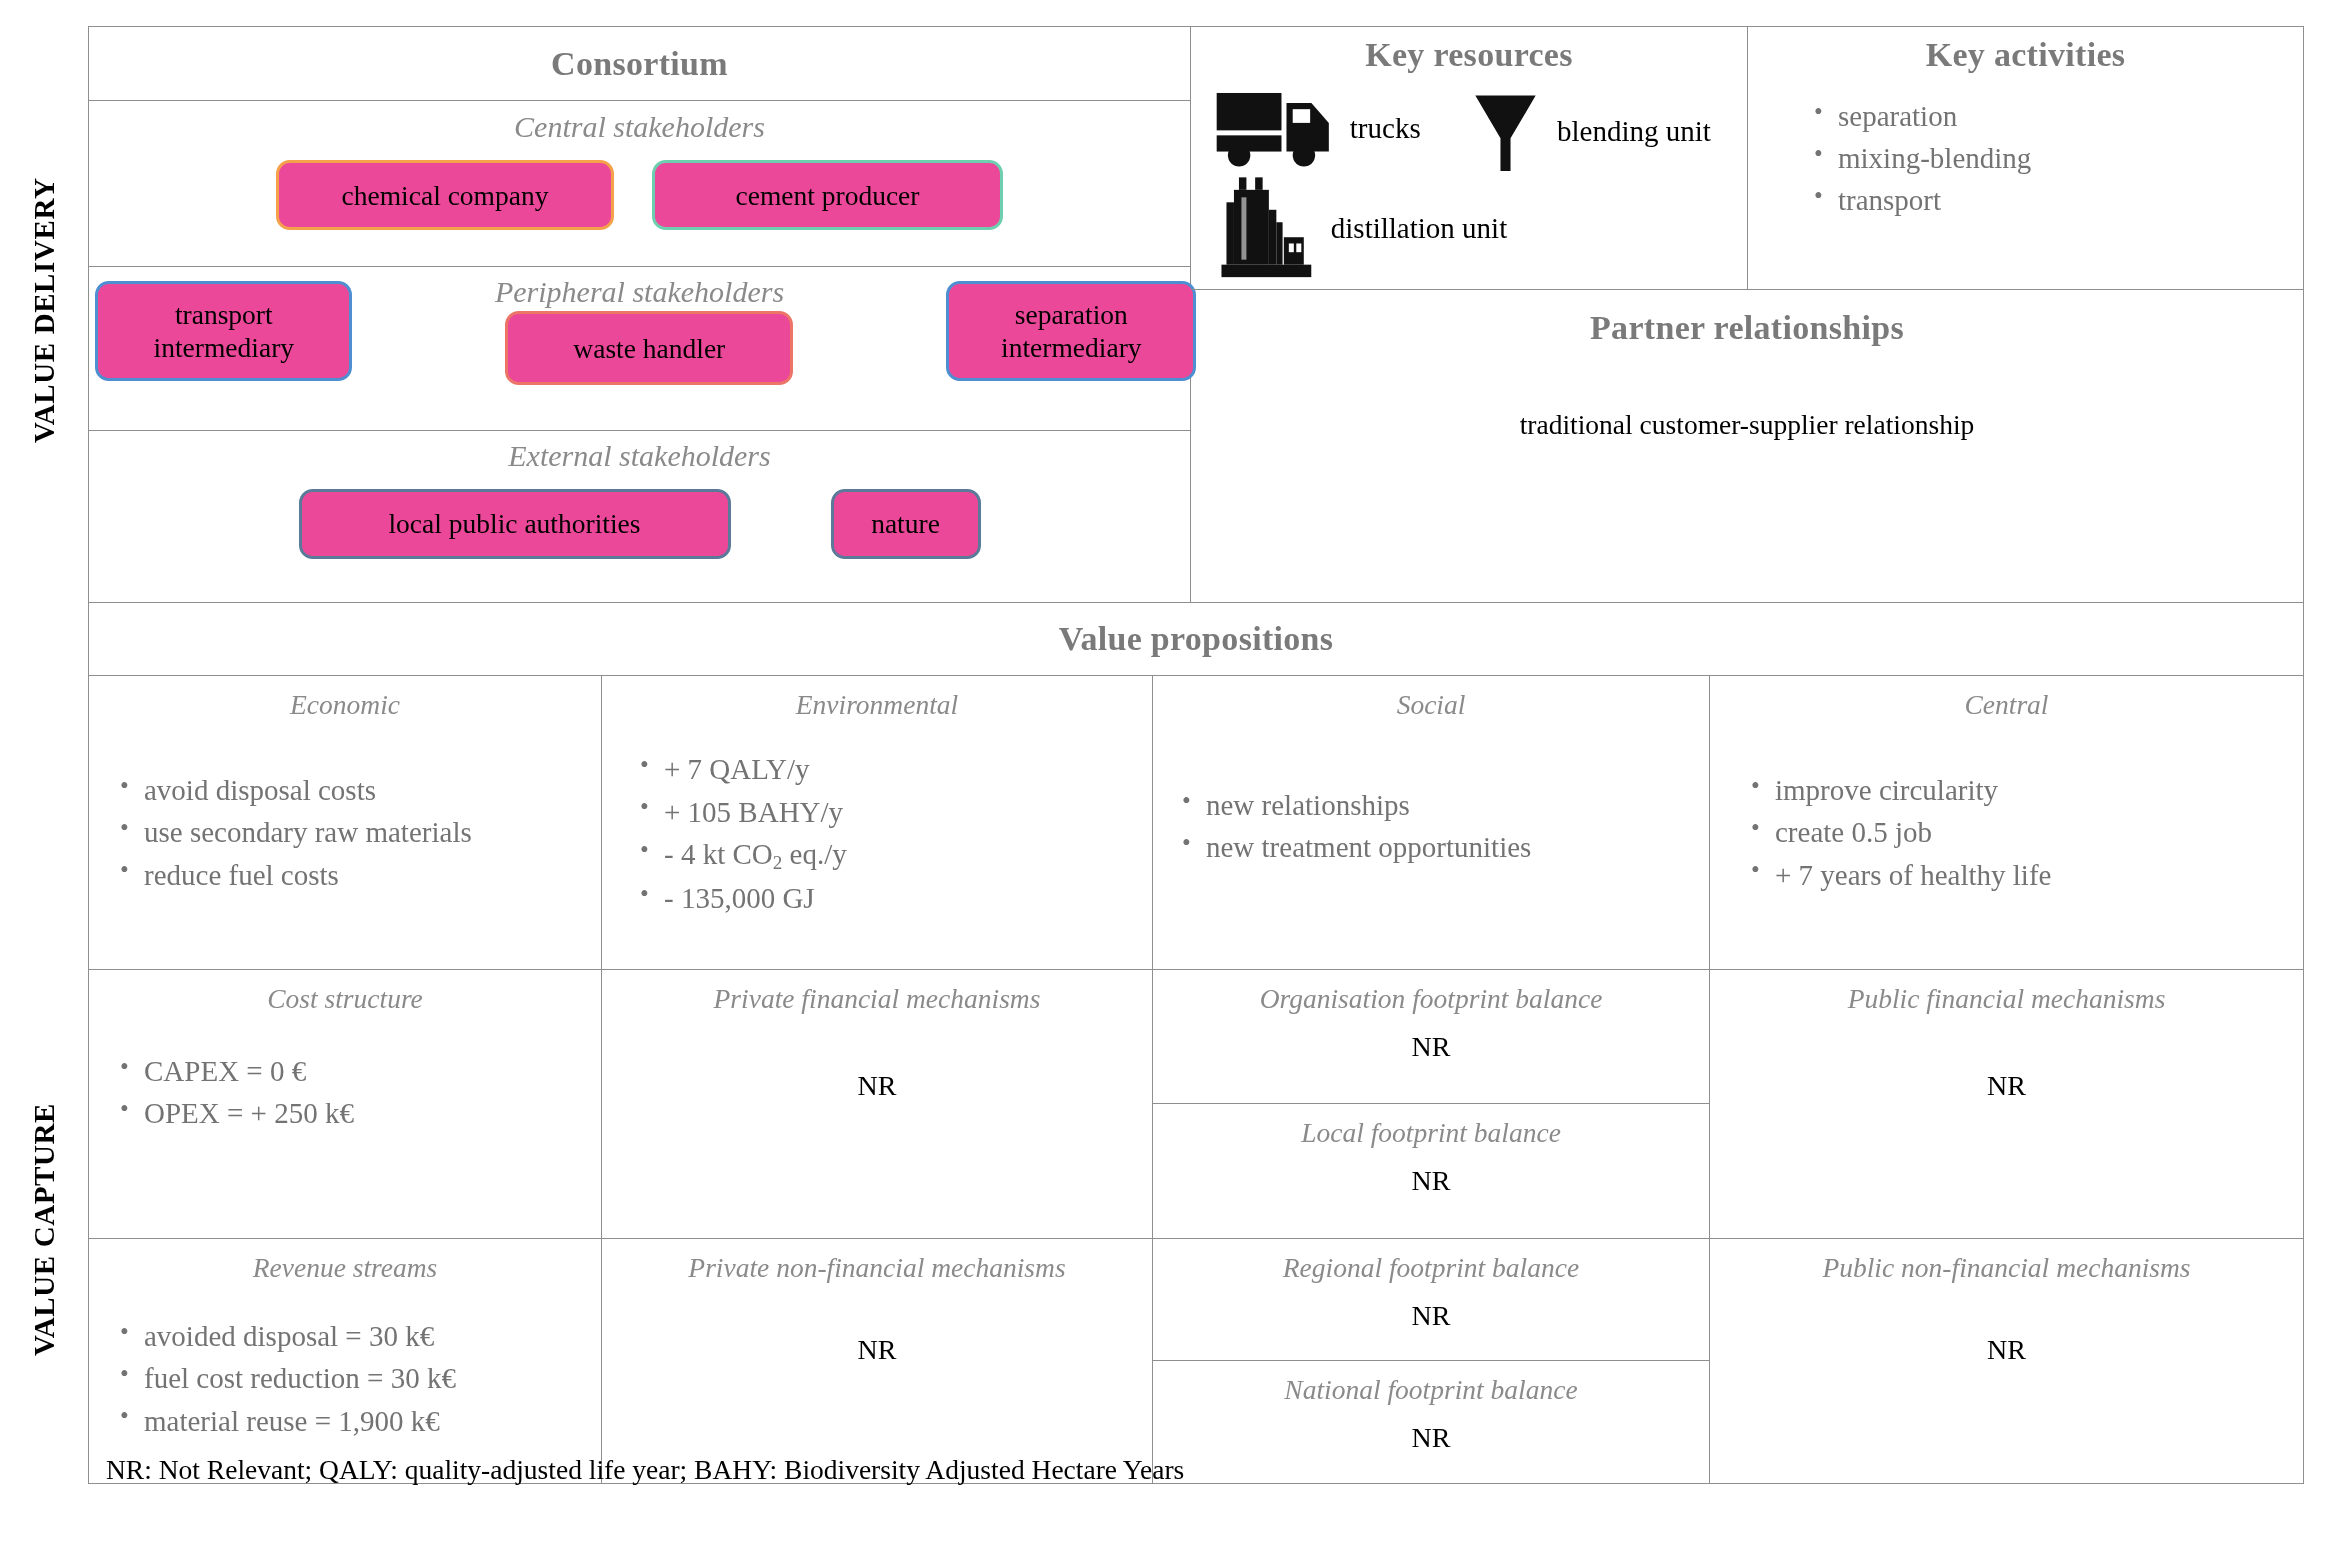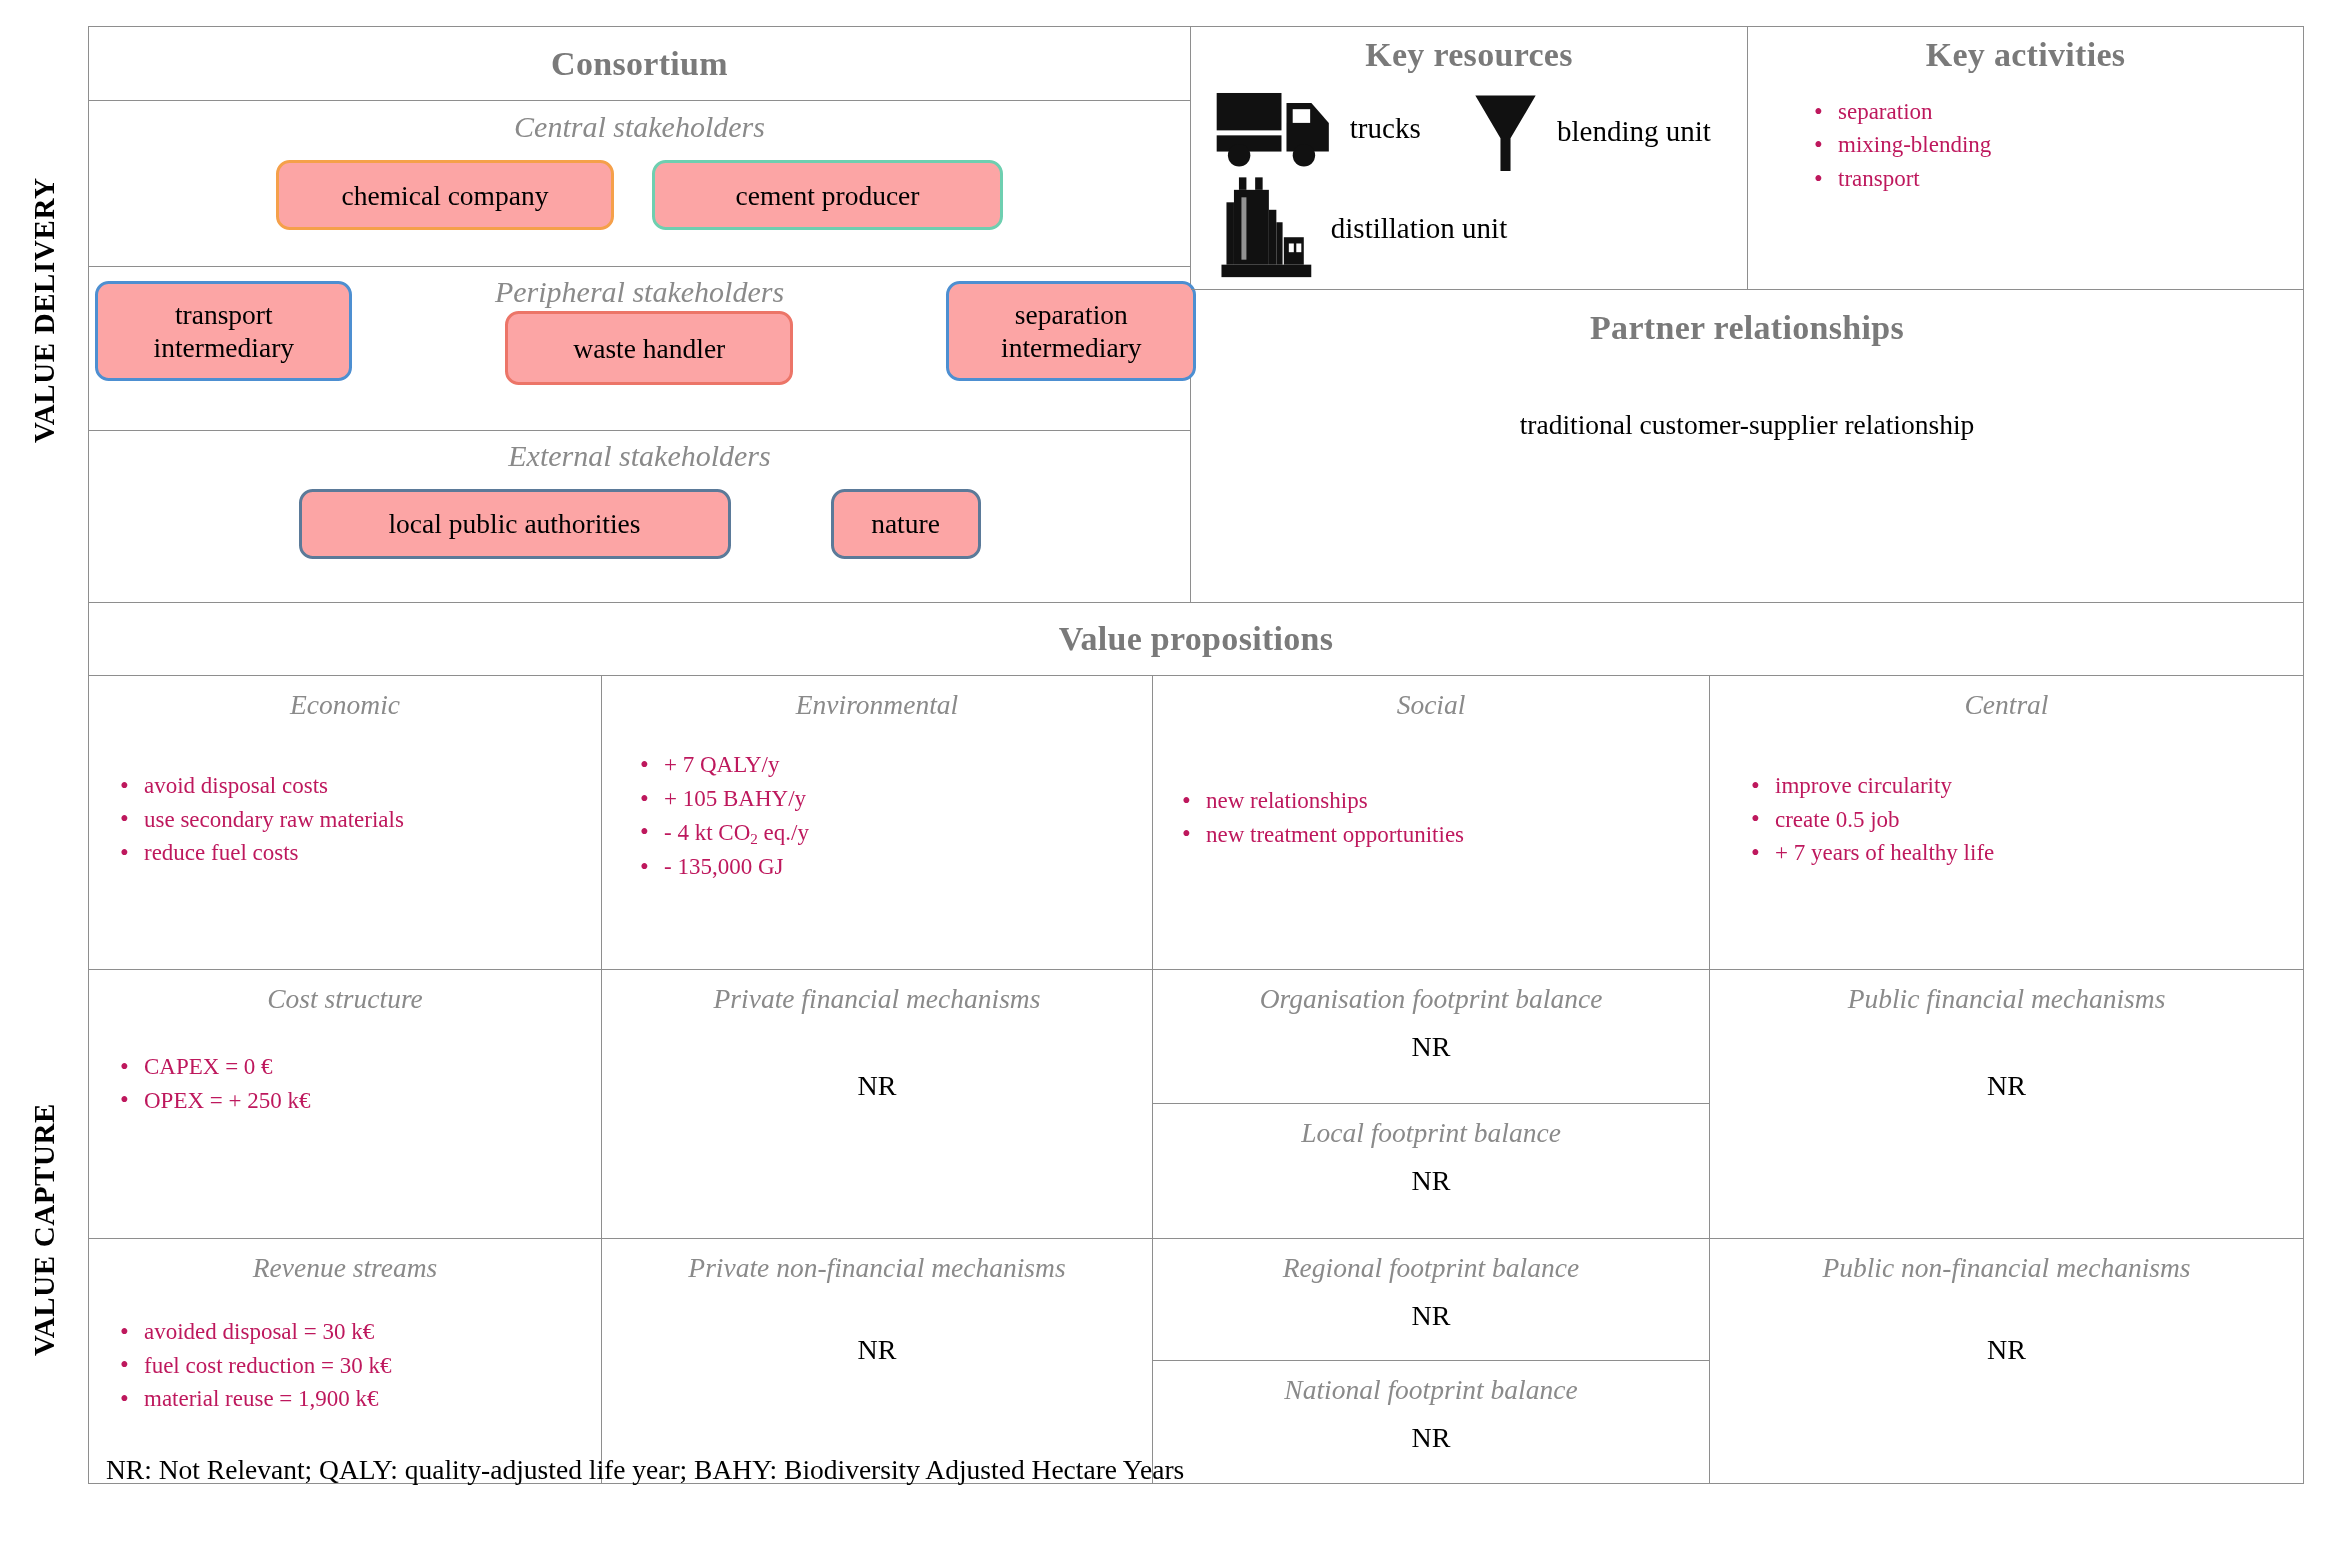--- a/index.html
+++ b/index.html
@@ -43,31 +43,31 @@
     text-align:center;
   }
   .h-cat{
     font-style:italic;font-size:27.5px;color:#8a8a8a;
     text-align:center;line-height:1.18;
   }
   .body-txt{font-size:27.5px;color:#000;line-height:1.32;}
   .nr{font-size:28px;color:#000;text-align:center;}
   ul.bul{margin:0;padding:0 0 0 33px;list-style:none;}
   ul.bul li{
-    font-size:23px;color:#be185d;line-height:1.46;position:relative;
+    font-size:29px;color:#737373;line-height:1.46;position:relative;
     padding-left:24px;
   }
   ul.bul li:before{
     content:"\2022";position:absolute;left:0;top:-1.3px;font-size:25px;
   }
 
   
   .pill{
     display:inline-flex;align-items:center;justify-content:center;
-    box-sizing:border-box;border-radius:13.8px;background:#fca5a5;
+    box-sizing:border-box;border-radius:13.8px;background:#ec4899;
     font-size:27.5px;color:#000;text-align:center;line-height:1.2;
     padding:8.8px 16.3px;border:3.8px solid #888;
   }
   .pill.orange{border-color:#F5A04A;}
   .pill.teal{border-color:#6ECFB0;}
   .pill.blue{border-color:#4D8FD1;}
   .pill.red{border-color:#EC7568;}
   .pill.slate{border-color:#5B7A99;}
 
   .stake-row{display:flex;align-items:flex-start;width:100%;}

